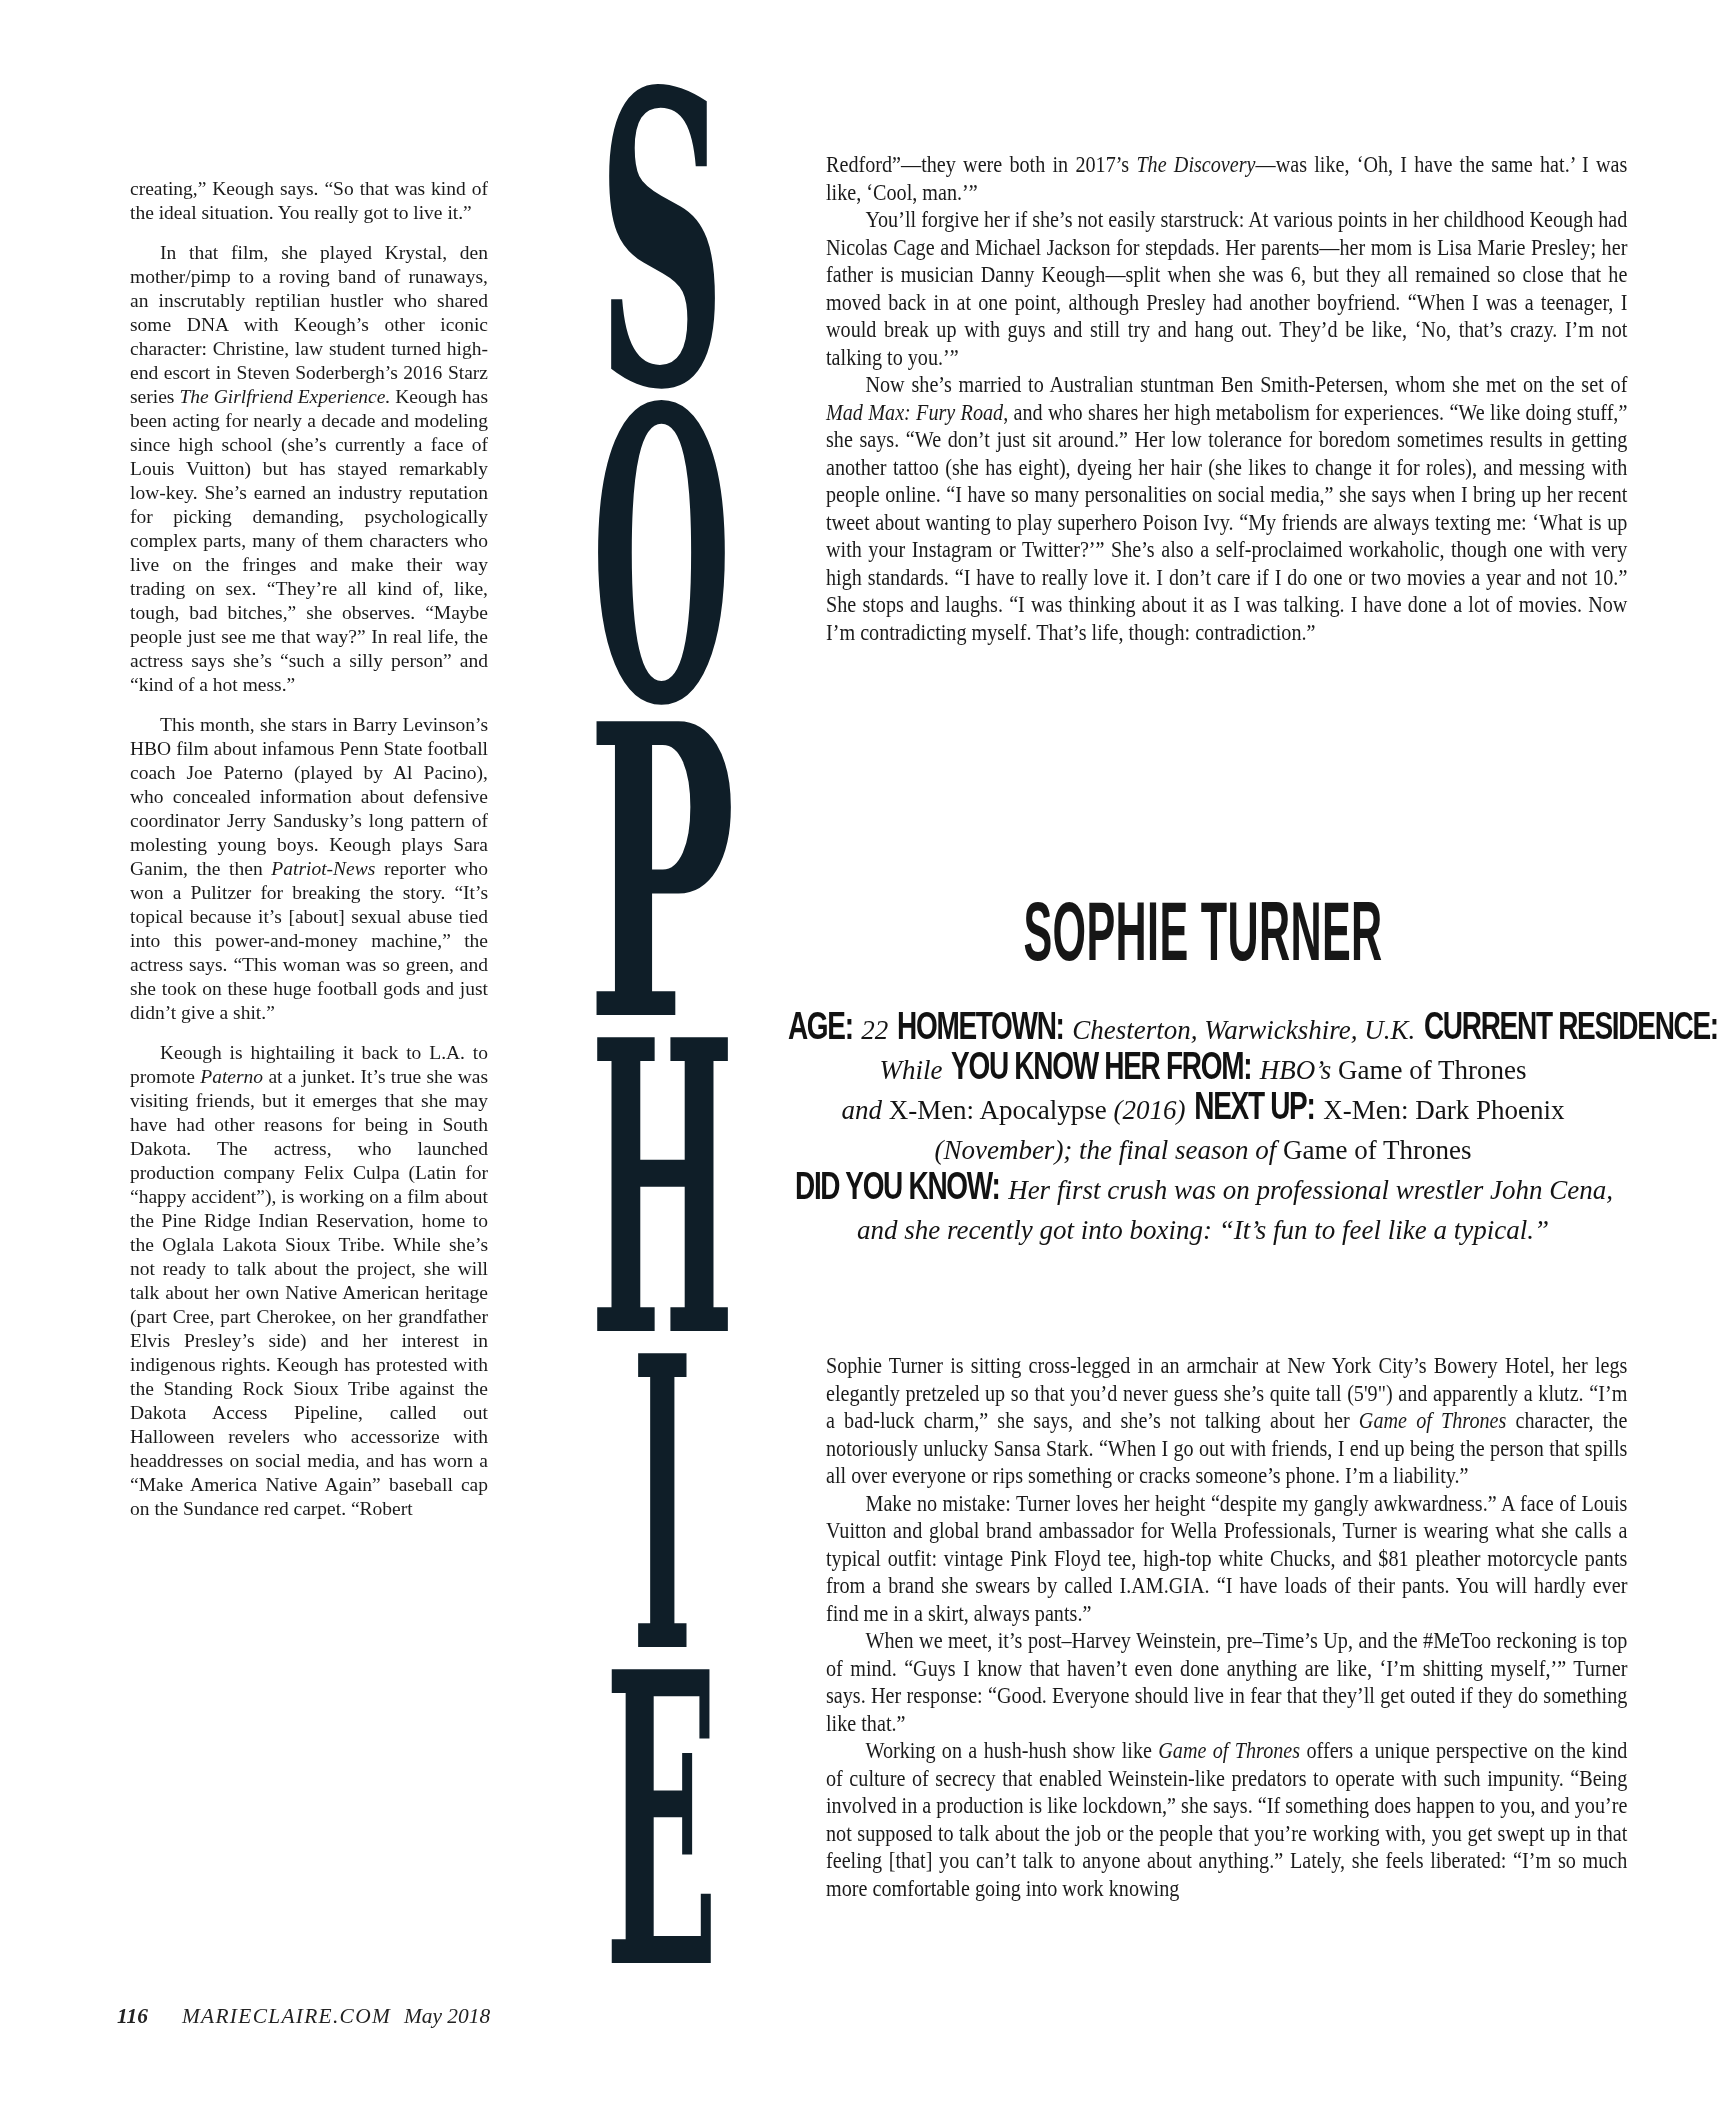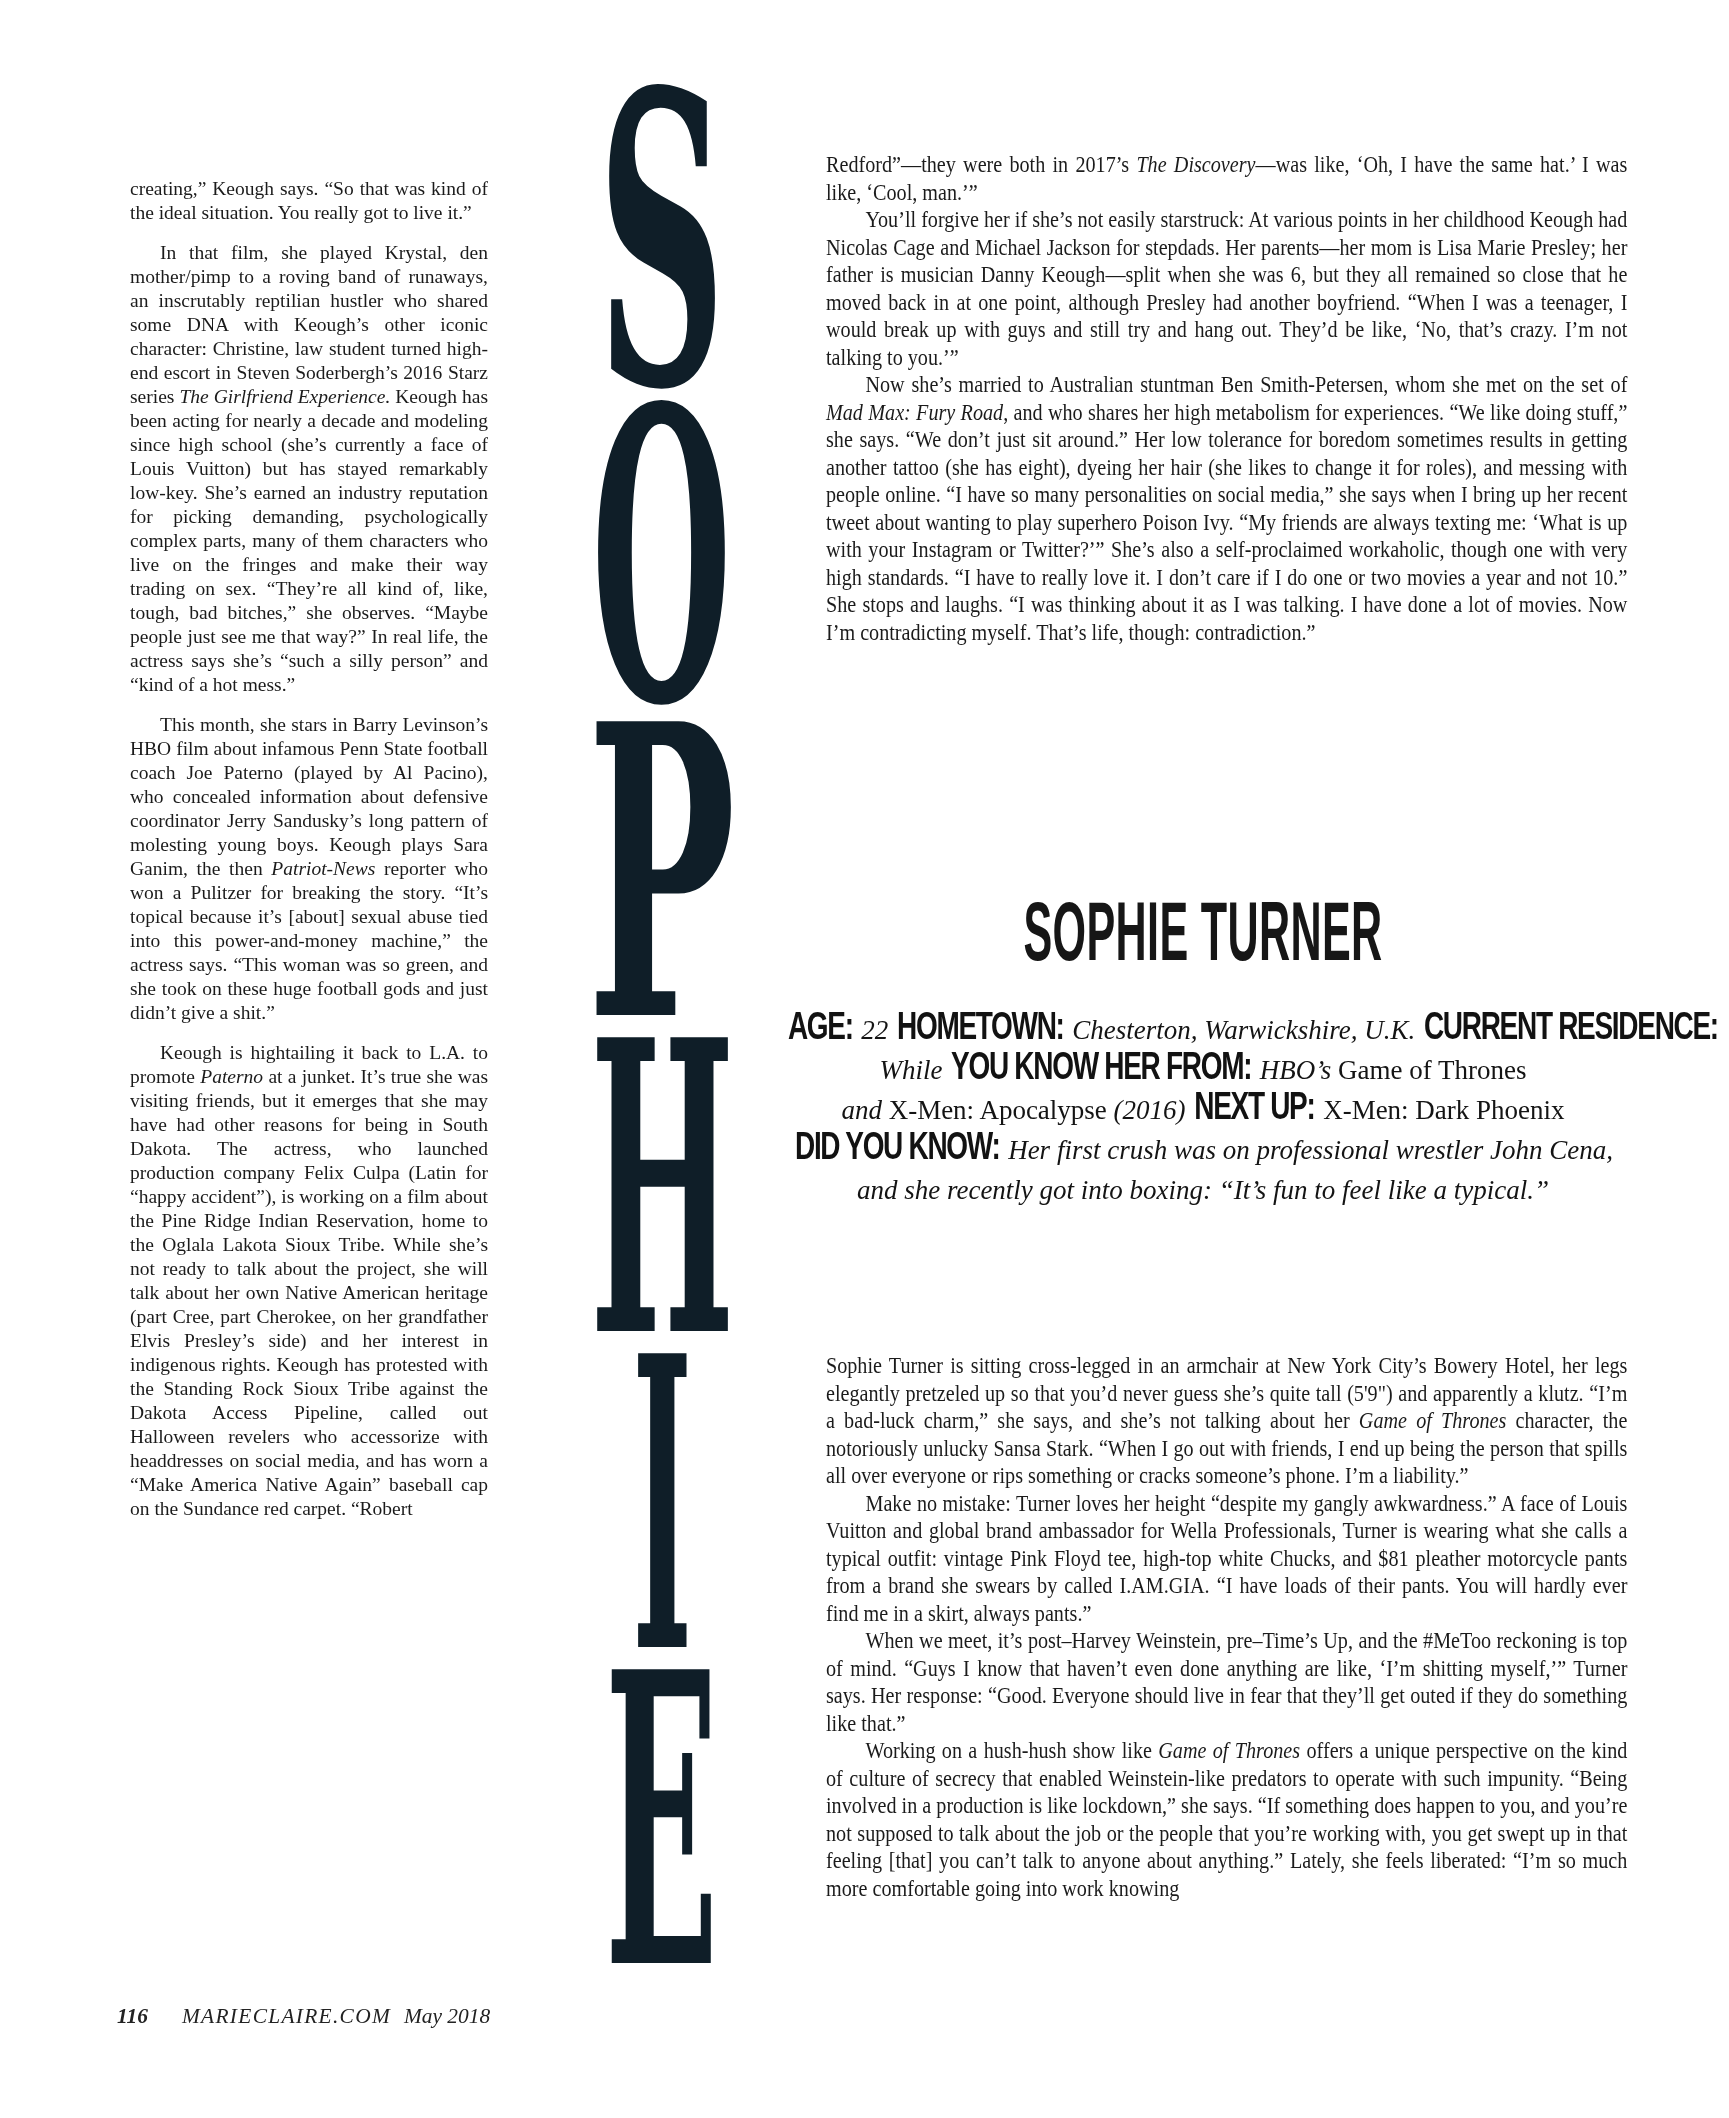--- a/index.html
+++ b/index.html
@@ -107,20 +107,21 @@
       <p class="ind">Now she’s married to Australian stuntman Ben Smith-Petersen, whom she met on the set of <i>Mad Max: Fury Road</i>, and who shares her high metabolism for experiences. “We like doing stuff,” she says. “We don’t just sit around.” Her low tolerance for boredom sometimes results in getting another tattoo (she has eight), dyeing her hair (she likes to change it for roles), and messing with people online. “I have so many personalities on social media,” she says when I bring up her recent tweet about wanting to play superhero Poison Ivy. “My friends are always texting me: ‘What is up with your Instagram or Twitter?’” She’s also a self-proclaimed workaholic, though one with very high standards. “I have to really love it. I don’t care if I do one or two movies a year and not 10.” She stops and laughs. “I was thinking about it as I was talking. I have done a lot of movies. Now I’m contradicting myself. That’s life, though: contradiction.”</p>
     </div>
   </section>
 
   <h1 class="feature-title">SOPHIE TURNER</h1>
 
   <section class="stats">
     <div class="line"><b class="cl">AGE:</b> <i>22</i> <b class="cl">HOMETOWN:</b> <i>Chesterton, Warwickshire, U.K.</i> <b class="cl">CURRENT RESIDENCE:</b></div>
     <div class="line"><i>While</i> <b class="cl">YOU KNOW HER FROM:</b> <i>HBO’s</i> Game of Thrones</div>
     <div class="line"><i>and</i> X-Men: Apocalypse <i>(2016)</i> <b class="cl">NEXT UP:</b> X-Men: Dark Phoenix</div>
+    <div class="line"><i>(November); the final season of</i> Game of Thrones</div>
     <div class="line"><b class="cl">DID YOU KNOW:</b> <i>Her first crush was on professional wrestler John Cena,</i></div>
     <div class="line"><i>and she recently got into boxing: “It’s fun to feel like a typical.”</i></div>
   </section>
 
   <section class="col-rb">
     <div class="condense">
       <p>Sophie Turner is sitting cross-legged in an armchair at New York City’s Bowery Hotel, her legs elegantly pretzeled up so that you’d never guess she’s quite tall (5'9") and apparently a klutz. “I’m a bad-luck charm,” she says, and she’s not talking about her <i>Game of Thrones</i> character, the notoriously unlucky Sansa Stark. “When I go out with friends, I end up being the person that spills all over everyone or rips something or cracks someone’s phone. I’m a liability.”</p>
       <p class="ind">Make no mistake: Turner loves her height “despite my gangly awkwardness.” A face of Louis Vuitton and global brand ambassador for Wella Professionals, Turner is wearing what she calls a typical outfit: vintage Pink Floyd tee, high-top white Chucks, and $81 pleather motorcycle pants from a brand she swears by called I.AM.GIA. “I have loads of their pants. You will hardly ever find me in a skirt, always pants.”</p>
       <p class="ind">When we meet, it’s post–Harvey Weinstein, pre–Time’s Up, and the #MeToo reckoning is top of mind. “Guys I know that haven’t even done anything are like, ‘I’m shitting myself,’” Turner says. Her response: “Good. Everyone should live in fear that they’ll get outed if they do something like that.”</p>
       <p class="ind">Working on a hush-hush show like <i>Game of Thrones</i> offers a unique perspective on the kind of culture of secrecy that enabled Weinstein-like predators to operate with such impunity. “Being involved in a production is like lockdown,” she says. “If something does happen to you, and you’re not supposed to talk about the job or the people that you’re working with, you get swept up in that feeling [that] you can’t talk to anyone about anything.” Lately, she feels liberated: “I’m so much more comfortable going into work knowing</p>

